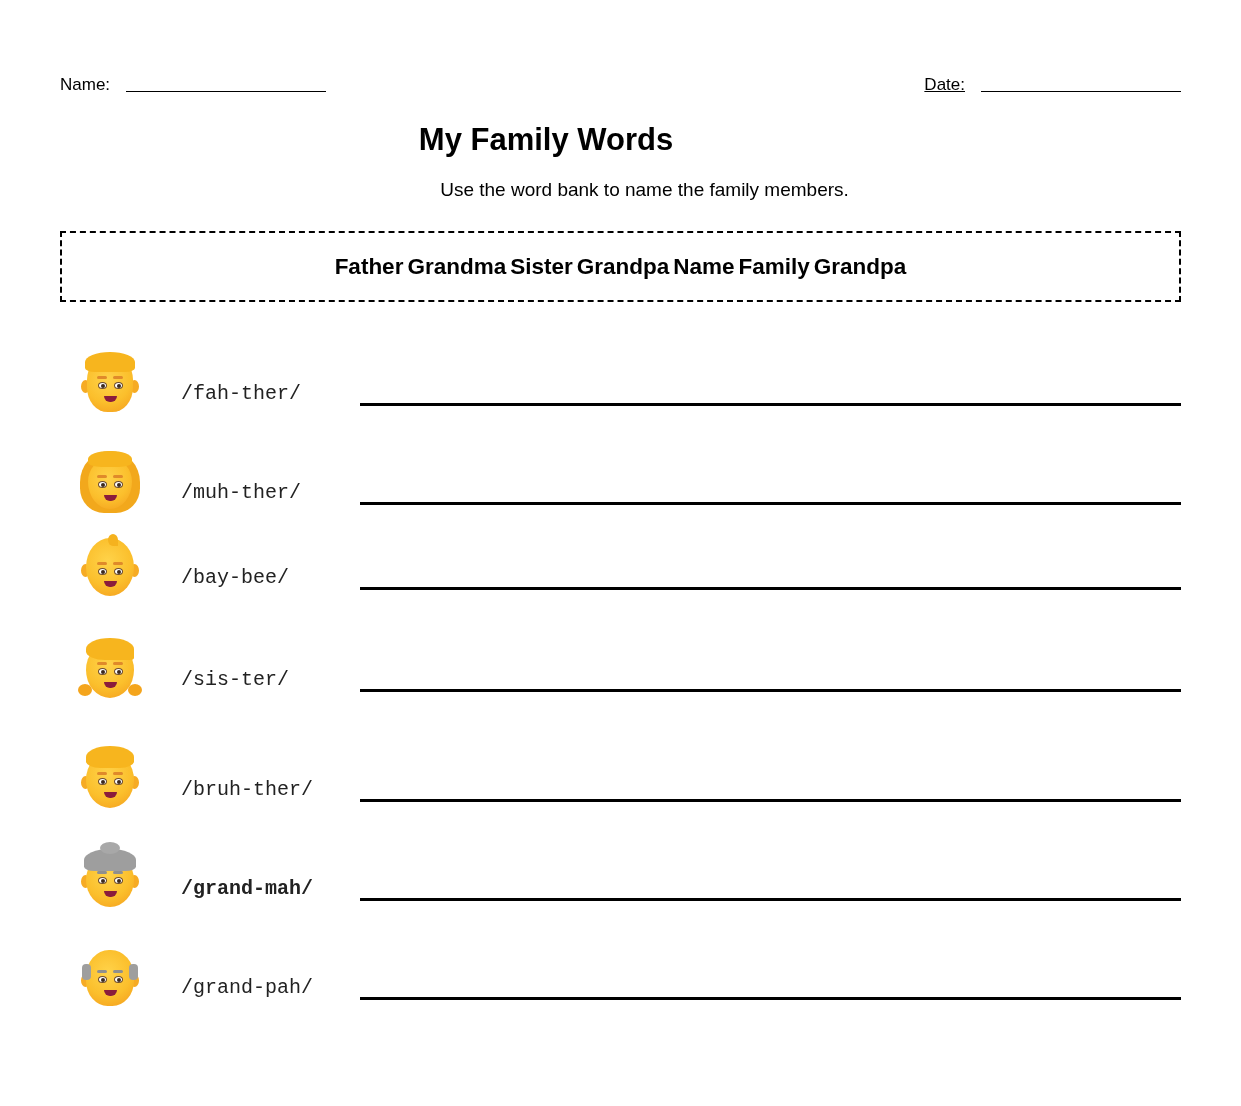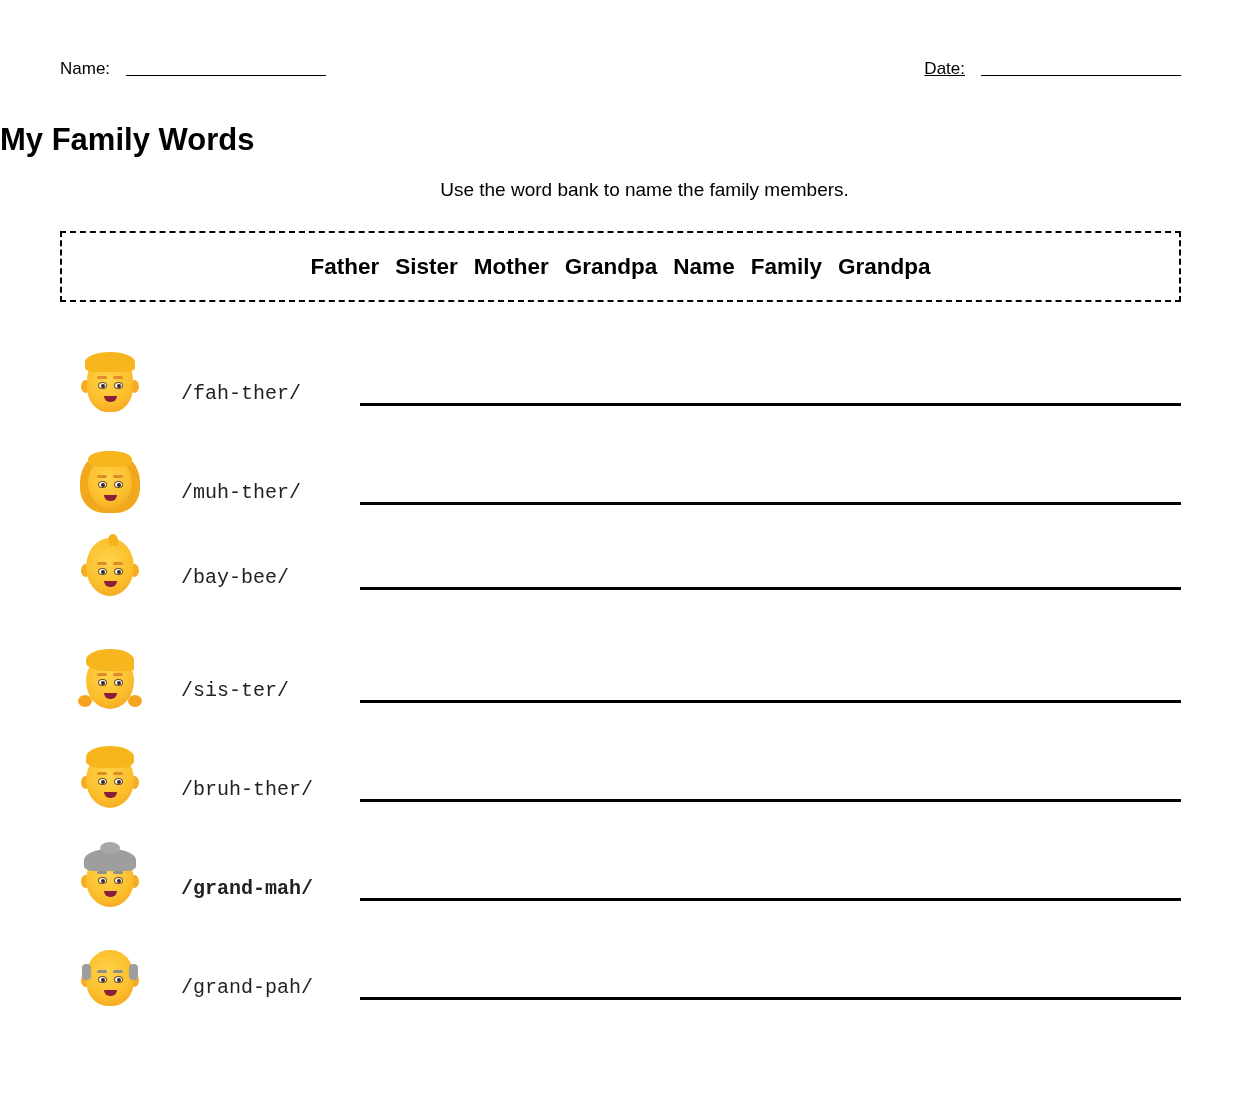--- a/index.html
+++ b/index.html
@@ -1,28 +1,28 @@
 <!DOCTYPE html>
 <html><head>
 <meta charset="utf-8">
 <style>
   html, body { margin: 0; padding: 0; background: #ffffff; }
   body { width: 1241px; height: 1106px; position: relative; font-family: "Liberation Sans", sans-serif; color: #000; overflow: hidden; }
 
   .header-row { position: absolute; top: 58px; left: 60px; width: 1121px; height: 24px; }
-  .field { position: absolute; top: 0; display: flex; align-items: flex-end; }
+  .field { position: absolute; top: 16px; display: flex; align-items: flex-end; }
   .field-name { left: 0; }
   .field-date { right: 0; text-decoration: underline; }
   .field-label { font-size: 17px; line-height: 22px; }
   .field-line { display: inline-block; width: 200px; height: 0; border-bottom: 1px solid #000; margin-left: 16px; margin-bottom: 4px; }
 
-  .title { position: absolute; top: 120px; left: 0; width: 1000px; text-align: left; font-size: 31px; font-weight: bold; line-height: 40px; }
+  .title { position: absolute; top: 120px; left: 0; width: 1000px; text-align: center; font-size: 31px; font-weight: bold; line-height: 40px; padding-left: 46px; }
   .subtitle { position: absolute; top: 179px; left: 0; width: 1241px; text-align: center; font-size: 19px; line-height: 22px; padding-left: 24px; }
 
-  .word-bank { position: absolute; top: 231px; left: 60px; width: 1117px; height: 67px; border: 2px dashed #000; display: flex; align-items: center; justify-content: center; gap: 16px; }
+  .word-bank { position: absolute; top: 231px; left: 60px; width: 1117px; height: 67px; border: 2px dashed #000; display: flex; align-items: center; justify-content: center; gap: 4px; }
   .word { font-size: 22.5px; font-weight: bold; line-height: 28px; }
 
   .rows { position: absolute; top: 340px; left: 0; width: 1241px; }
   .row { position: absolute; left: 0; width: 1032px; height: 99px; text-align: center; }
   .face { position: absolute; left: 78px; top: 10px; width: 64px; height: 66px; }
   .phonetic { position: absolute; left: 181px; top: 42px; font-family: "Liberation Mono", monospace; font-size: 20px; line-height: 24px; color: #222; }
   .answer-line { position: absolute; left: 360px; top: 63px; width: 821px; height: 3px; background: #000; }
 
   
   .f-head { position: absolute; left: 8px; top: 6px; width: 48px; height: 56px; border-radius: 46% 46% 50% 50% / 45% 45% 55% 55%; background: radial-gradient(circle at 45% 40%, #ffd34a 0%, #fbbf2c 55%, #f39a1c 100%); }
@@ -62,22 +62,22 @@
     <span class="field-label">Date:</span>
     <span class="field-line"></span>
   </div>
 </div>
 
 <div class="title">My Family Words</div>
 <div class="subtitle">Use the word bank to name the family members.</div>
 
 <div class="word-bank">
   <span class="word">Father</span>
+  <span class="word">Grandma</span>
   <span class="word">Sister</span>
-  <span class="word">Mother</span>
   <span class="word">Grandpa</span>
   <span class="word">Name</span>
   <span class="word">Family</span>
   <span class="word">Grandpa</span>
 </div>
 
 <div class="rows">
 
   <div class="row" style="top:0px;">
     <div class="face">
@@ -119,21 +119,21 @@
       <div class="f-brow l" style="top:28px;"></div>
         <div class="f-brow r" style="top:28px;"></div>
       <div class="f-eye l" style="top:34px;"></div>
         <div class="f-eye r" style="top:34px;"></div>
       <div class="f-mouth" style="top:47px;"></div>
     </div>
     <span class="phonetic">/bay-bee/</span>
     <div class="answer-line"></div>
   </div>
 
-  <div class="row" style="top:297px;">
+  <div class="row" style="top:286px;">
     <div class="face">
       <div class="f-pig l"></div>
         <div class="f-pig r"></div>
       <div class="f-head" style="left:8px;top:6px;width:48px;height:56px;border-radius:50%;"></div>
       <div class="f-hair" style="left:8px;top:2px;width:48px;height:22px;border-radius:50% 50% 10% 40%;"></div>
       <div class="f-brow l"></div>
         <div class="f-brow r"></div>
       <div class="f-eye l"></div>
         <div class="f-eye r"></div>
       <div class="f-mouth"></div>

